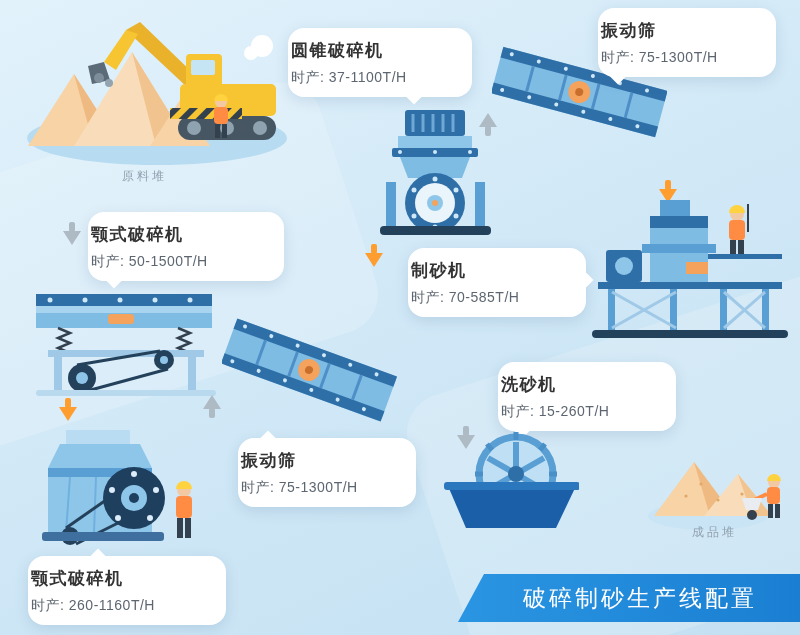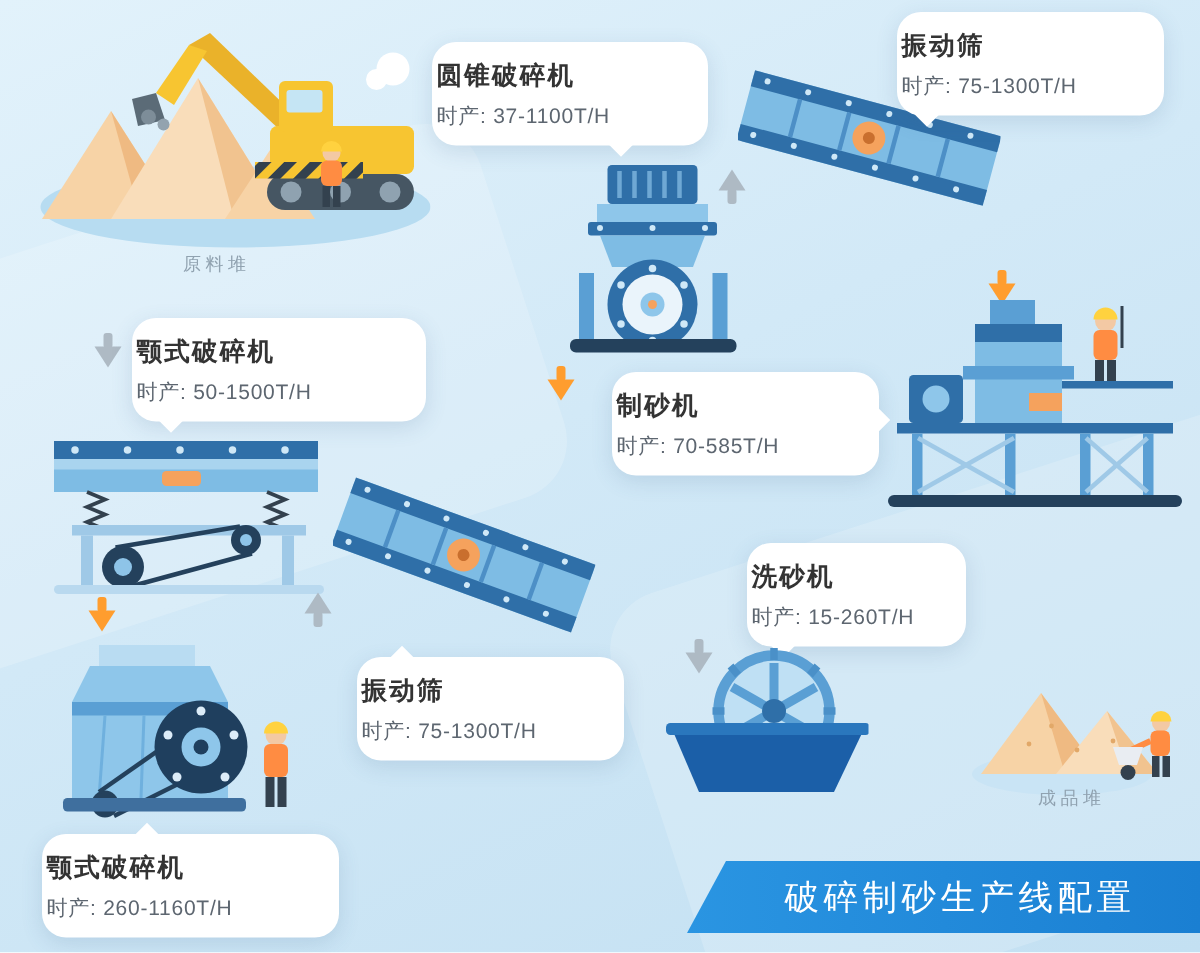--- a/index.html
+++ b/index.html
@@ -314,21 +314,21 @@
       <rect x="2" y="138" width="196" height="8" rx="4" fill="#24415c"></rect>
     </svg>
   </div>
 
   <div class="card" style="left:408px; top:248px; width:178px;">
     <span class="tail" style="right:-5px; top:26px;"></span>
     <div class="title">制砂机</div>
     <div class="cap">时产: 70-585T/H</div>
   </div>
 
-  <div class="card" style="left:498px; top:362px; width:146px;">
+  <div class="card" style="left:498px; top:362px; width:178px;">
     <span class="tail" style="left:18px; bottom:-5px;"></span>
     <div class="title">洗砂机</div>
     <div class="cap">时产: 15-260T/H</div>
   </div>
 
   <div class="arrow" style="left:456px; top:426px;">
     <svg width="20" height="24" viewBox="0 0 20 24">
         <rect x="7" y="0" width="6" height="10" rx="2" fill="#aebac4"></rect>
         <polygon points="1,9 19,9 10,23" fill="#aebac4"></polygon>
       </svg>

